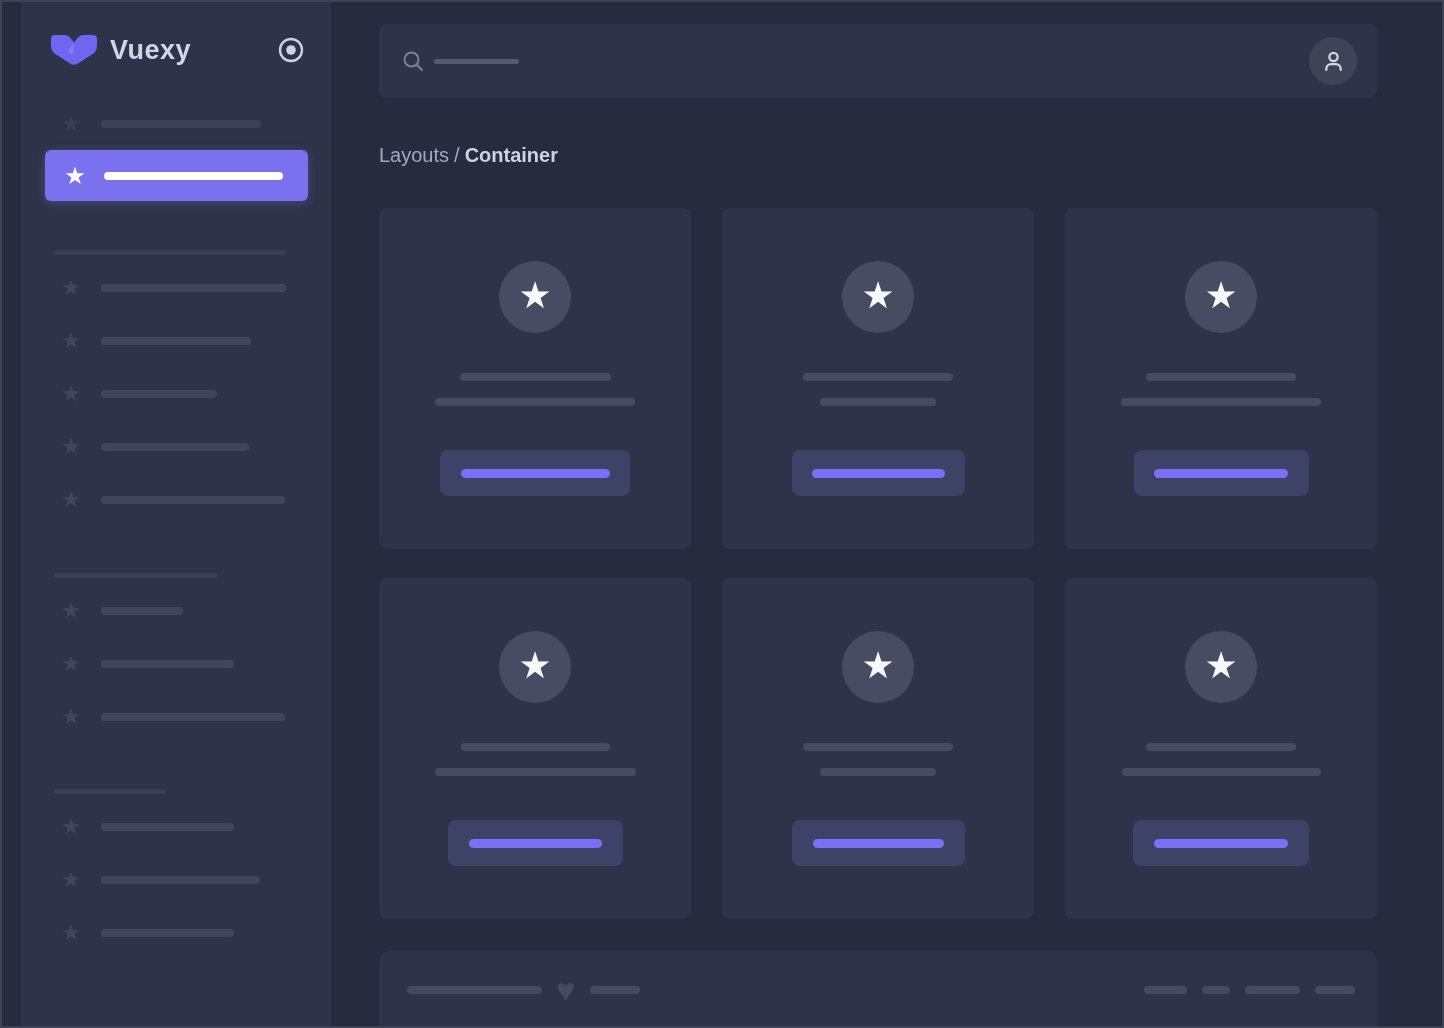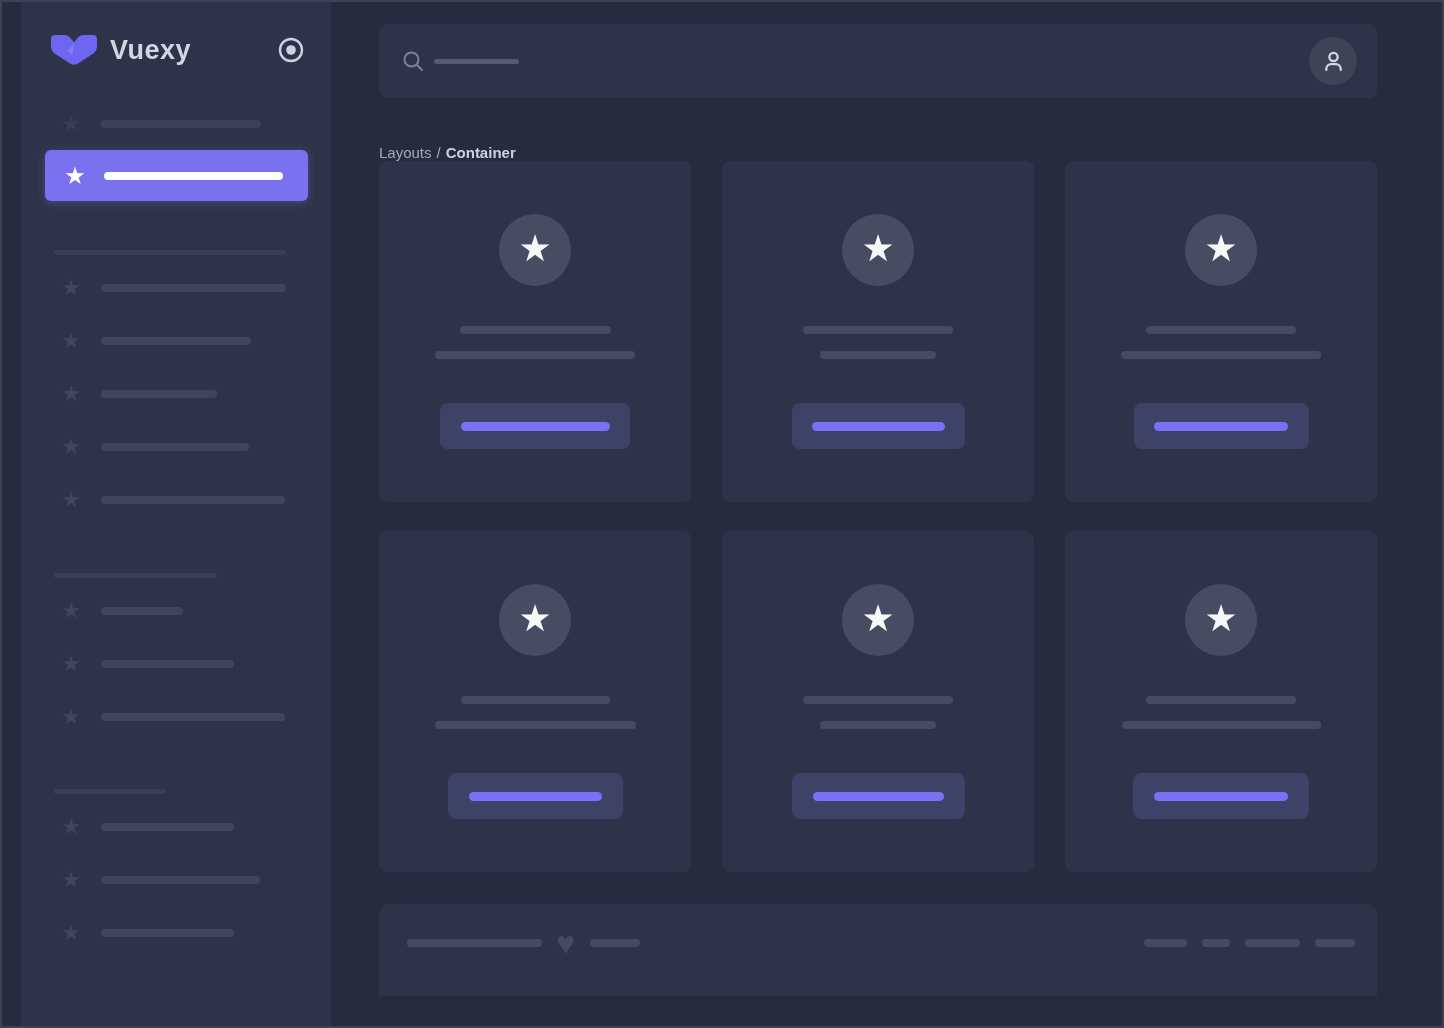--- a/index.html
+++ b/index.html
@@ -71,21 +71,21 @@
     margin-left:9px;
   }
   .avatar{
     margin-left:auto; width:48px; height:48px; border-radius:50%;
     background:#3e4356; display:flex; align-items:center; justify-content:center;
     cursor:pointer;
   }
   .avatar svg{ width:27px; height:27px; }
 
   .breadcrumb{
-    margin-top:46px; font-size:15px; color:#a3a8bd;
+    margin-top:46px; margin-bottom:41px; font-size:20px; color:#a3a8bd;
   }
   .breadcrumb .crumb-current{ color:#ced2df; font-weight:bold; }
   .breadcrumb .crumb-sep{ margin:0 5px; }
 
   
   .grid{
     display:grid; grid-template-columns:repeat(3, 312px); column-gap:31px;
     row-gap:29px;
   }
   .card{

